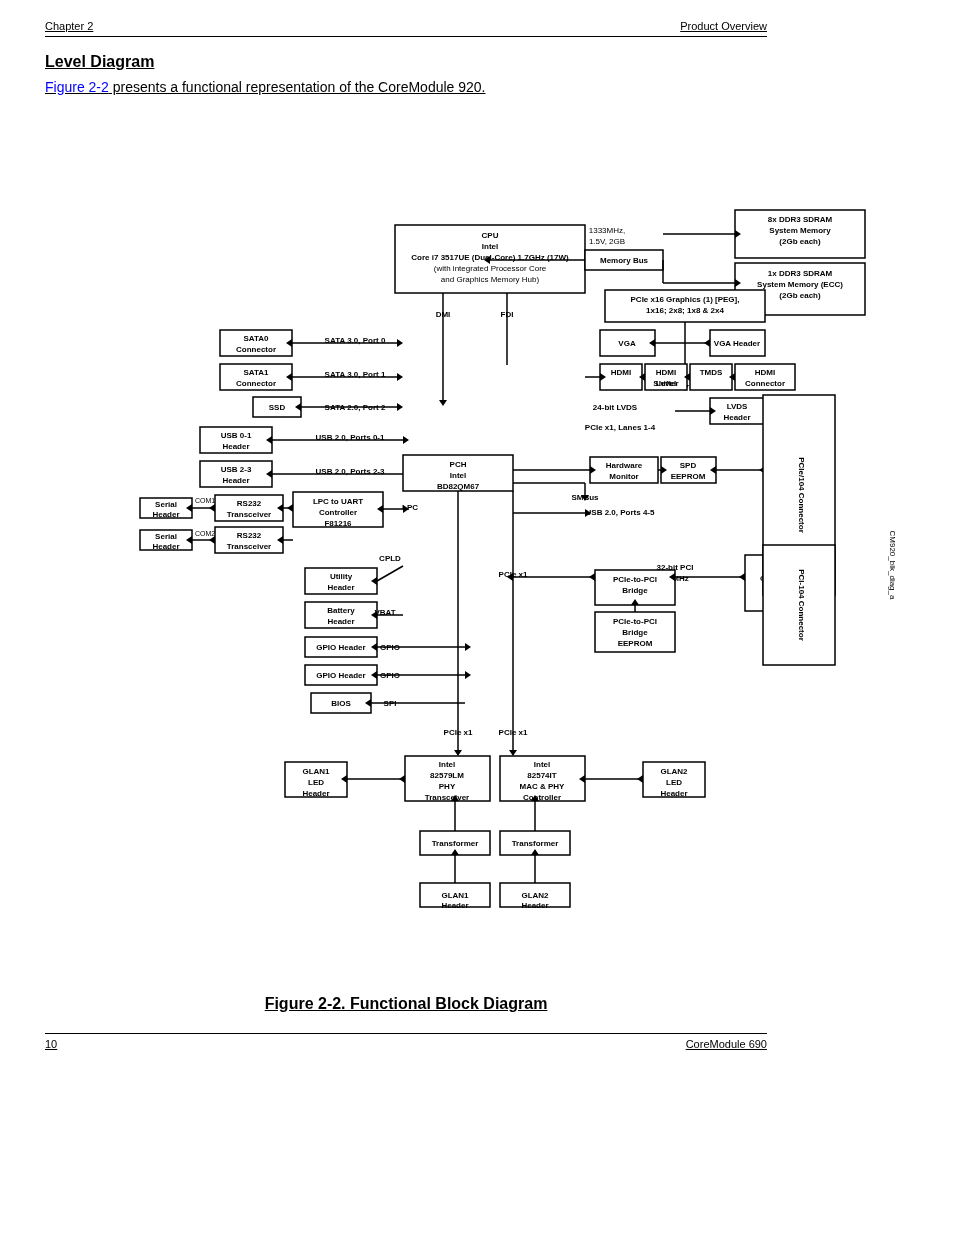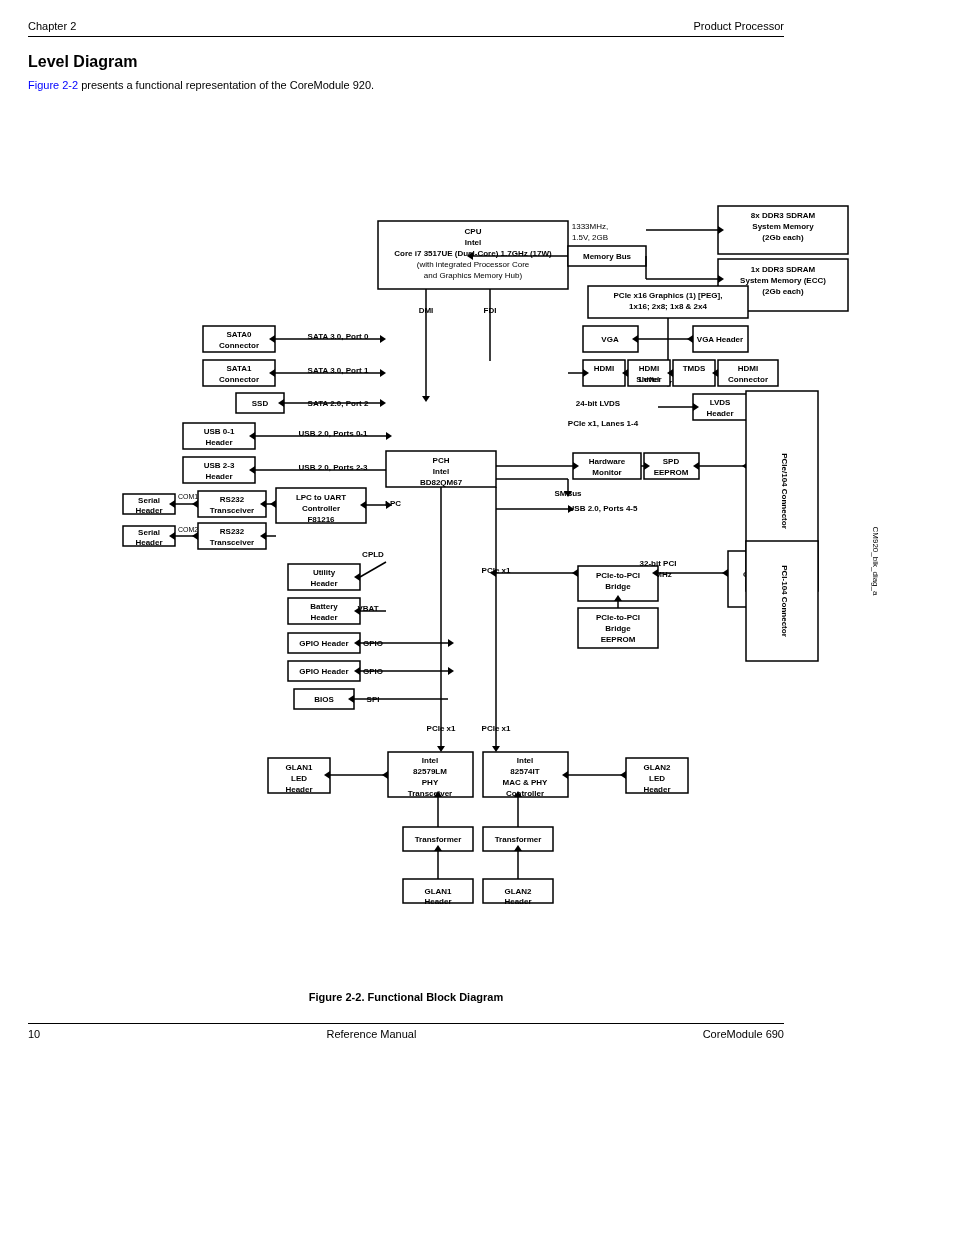--- a/index.html
+++ b/index.html
@@ -7,54 +7,55 @@
       width: 954px;
       min-height: 1235px;
       background: white;
       font-family: Arial, sans-serif;
       font-size: 11px;
       color: #000;
     }
     .page {
       width: 812px;
       min-height: 1235px;
-      padding: 20px 28px;
+      padding: 20px 45px;
       position: relative;
+      text-decoration: underline;
     }
     .header {
       display: flex;
       justify-content: space-between;
       border-bottom: 1px solid #000;
       padding-bottom: 4px;
       margin-bottom: 16px;
     }
     .section-title {
       font-size: 16px;
       font-weight: bold;
       margin-bottom: 8px;
     }
     .intro-text {
-      font-size: 11px;
+      font-size: 14px;
       margin-bottom: 20px;
     }
     .intro-text a { color: #00f; text-decoration: none; }
     .diagram-container {
       display: flex;
       margin: 0 auto 10px auto;
       position: relative;
     }
     .diagram-wrapper {
       position: relative;
       width: 860px;
       height: 870px;
     }
     .figure-caption {
       text-align: center;
       font-weight: bold;
-      font-size: 11px;
+      font-size: 16px;
       margin-top: 10px;
       margin-bottom: 20px;
     }
     .footer {
       display: flex;
       justify-content: space-between;
       border-top: 1px solid #000;
       padding-top: 4px;
       margin-top: 10px;
     }
@@ -64,21 +65,21 @@
       width: 860px;
       height: 870px;
     }
   </style>
 </head>
 <body>
 
 <div class="page">
   <div class="header">
     <span>Chapter 2</span>
-    <span>Product Processor</span>
+    <span>Product Overview</span>
   </div>
 
   <div class="section-title">Level Diagram</div>
 
   <div class="intro-text">
     <a>Figure 2-2</a> presents a functional representation of the CoreModule 920.
   </div>
 
   <div class="diagram-container">
     <div class="diagram-wrapper">
@@ -441,16 +442,15 @@
         <text transform="rotate(90,754,490)" x="754" y="490" font-size="8" text-anchor="middle" class="bold">PCI-104 Connector</text>
 
       </svg>
     </div>
   </div>
 
   <div class="figure-caption">Figure  2-2.   Functional Block Diagram</div>
 
   <div class="footer">
     <span>10</span>
-    <span class="footer-center">Reference Manual</span>
     <span>CoreModule 690</span>
   </div>
 </div>
 
 </body></html>

